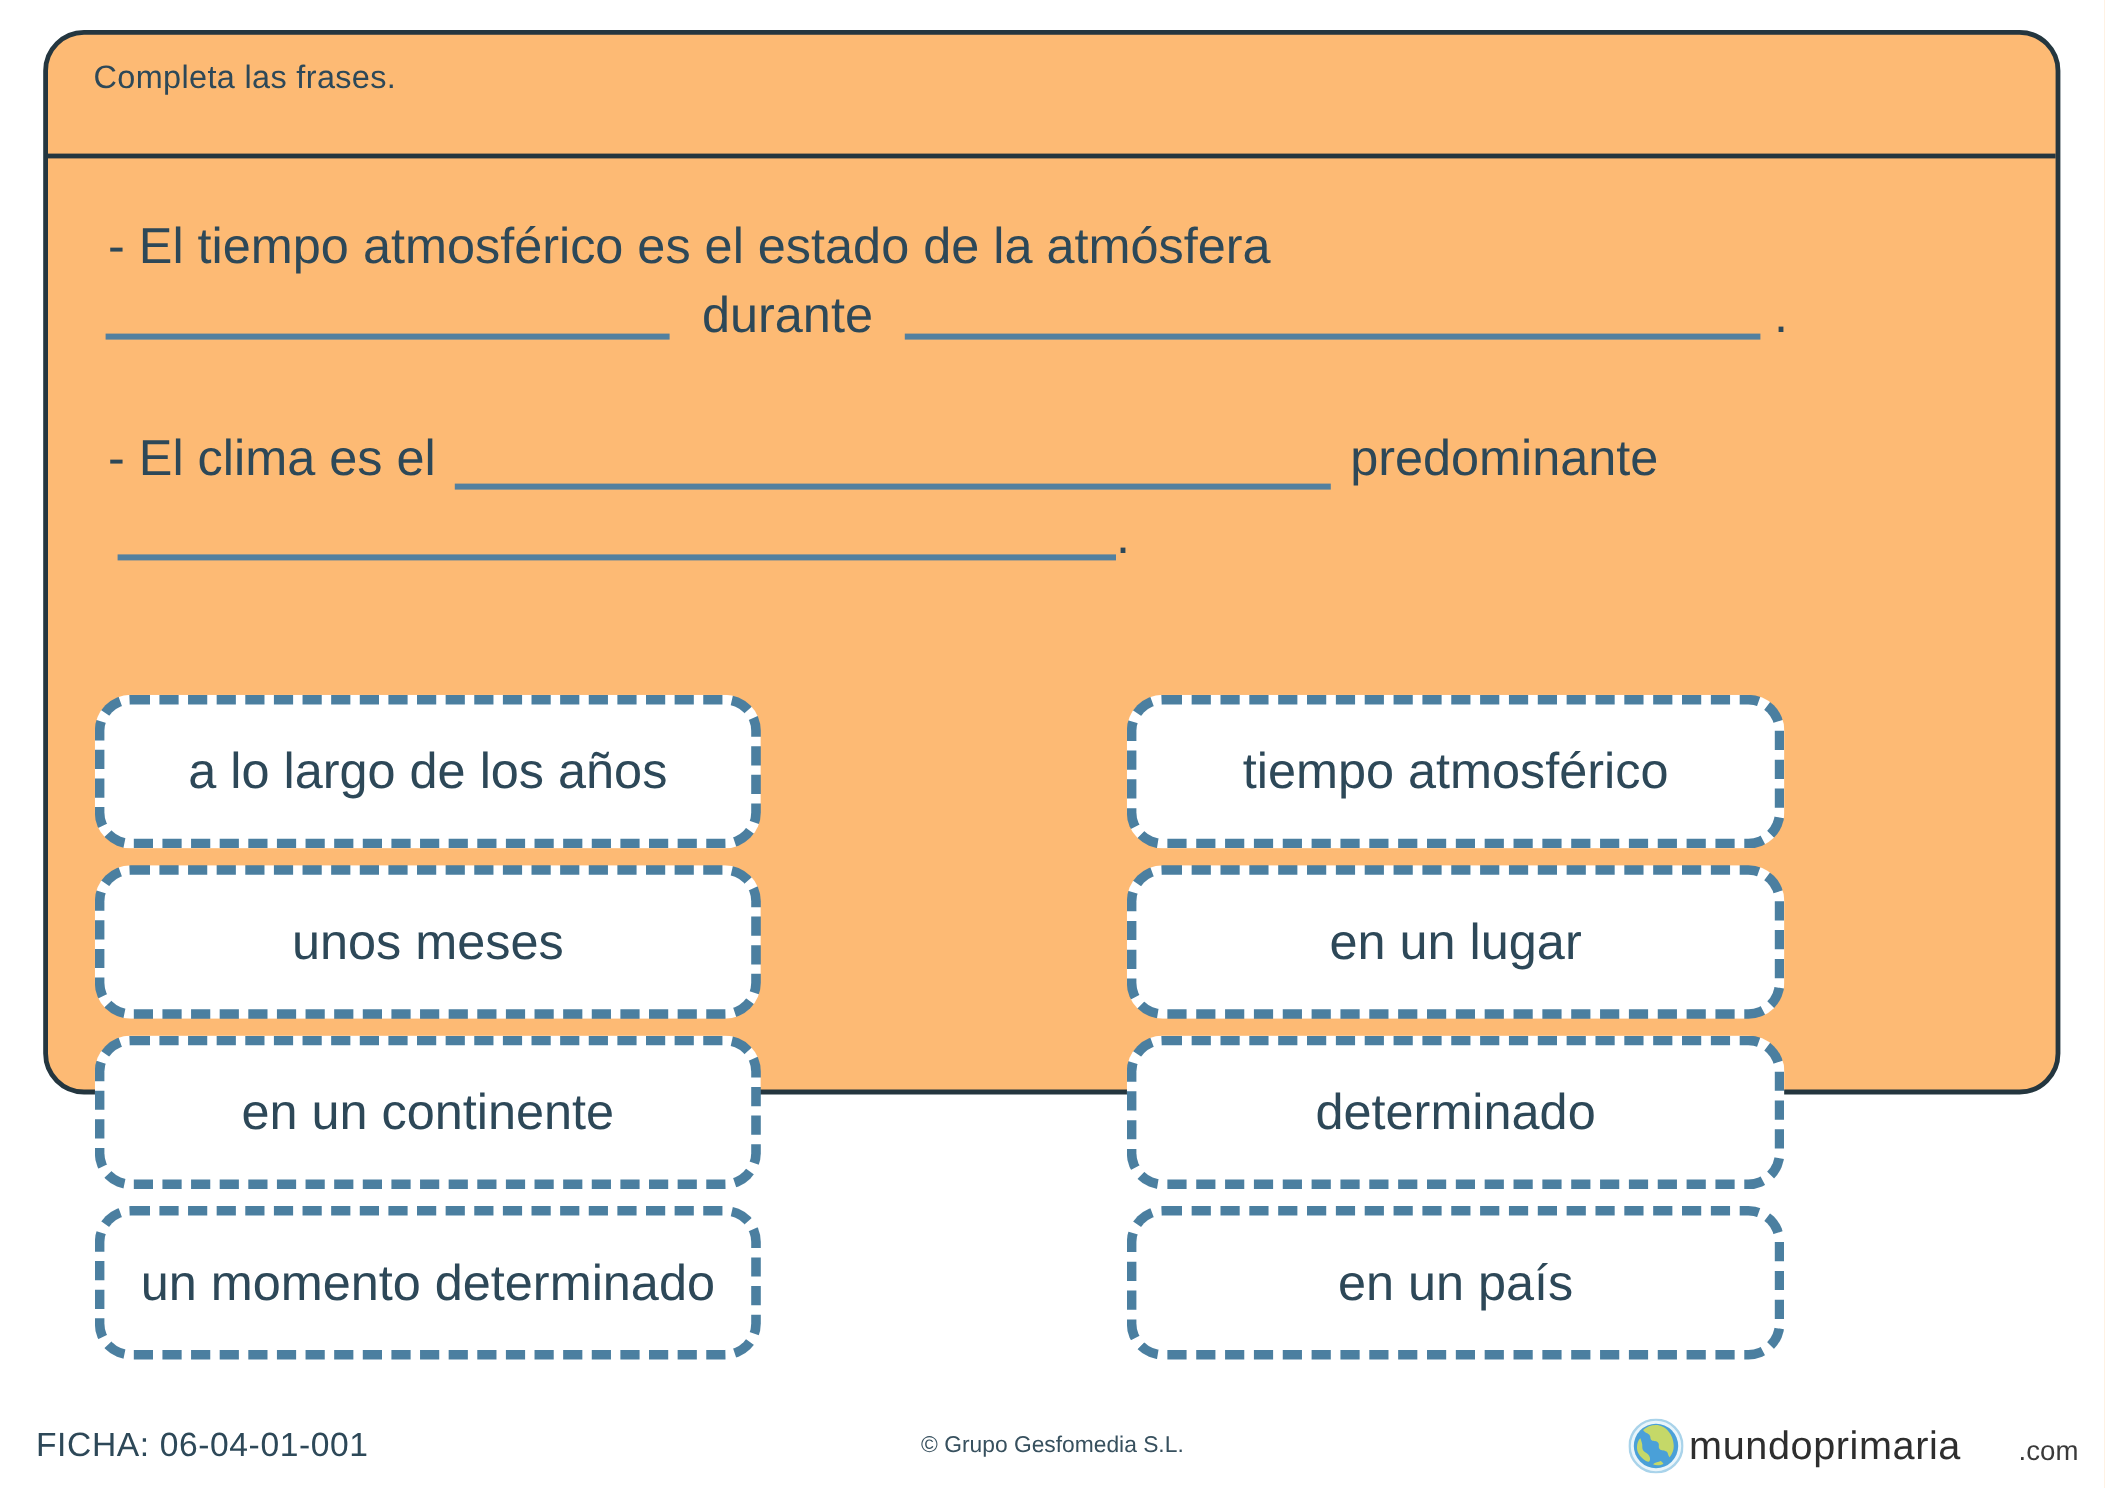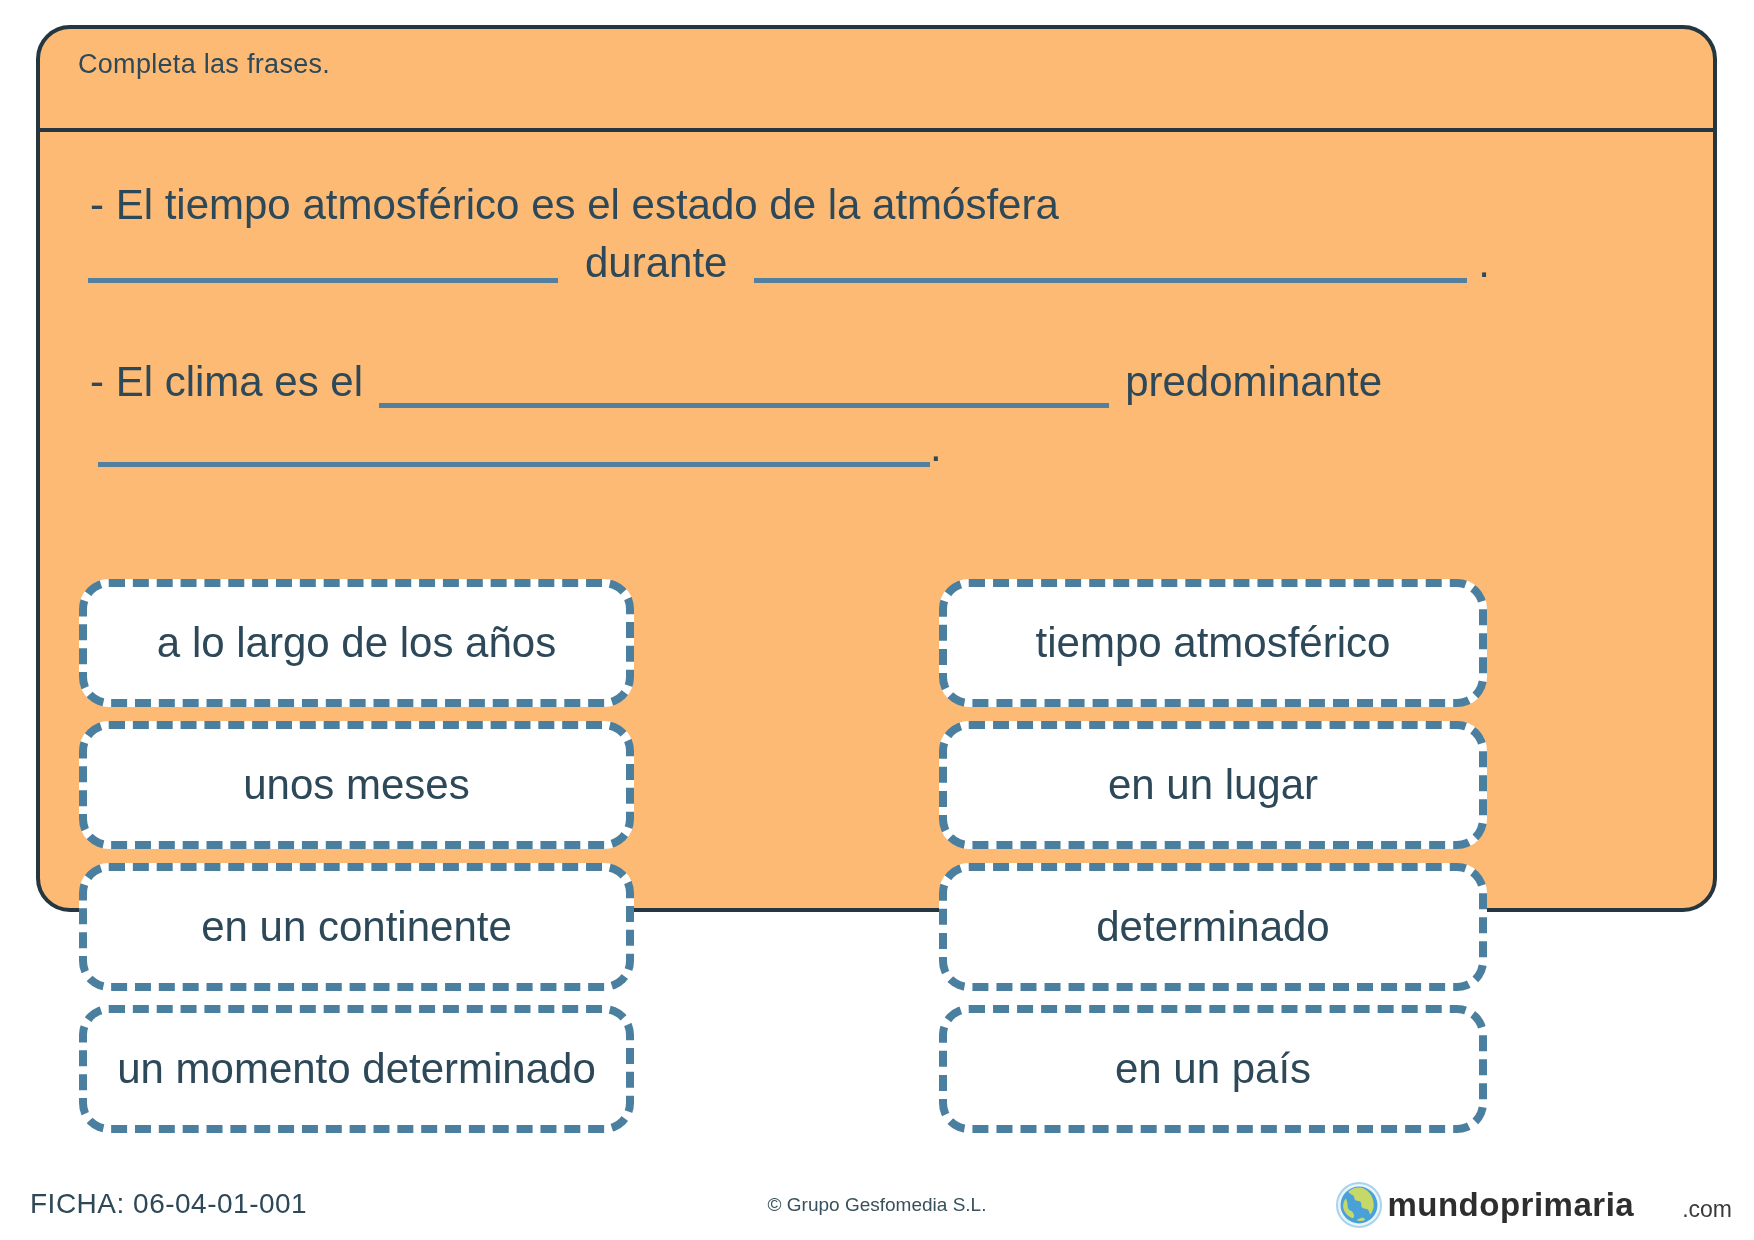--- a/index.html
+++ b/index.html
@@ -43,21 +43,21 @@
     border:8px dashed #4b7fa0;border-radius:30px;background:#ffffff;
     display:flex;align-items:center;justify-content:center;
     font-size:42px;color:#2d4858;white-space:nowrap;
   }
   .footer-ficha{position:absolute;left:30px;top:1188px;font-size:28px;letter-spacing:0.5px;}
   .footer-copy{position:absolute;left:0;top:1194px;width:100%;text-align:center;font-size:19px;color:#37505e;}
   .footer-brand{
     position:absolute;right:22px;top:1182px;display:flex;align-items:center;
   }
   .footer-brand .globe{width:46px;height:46px;margin-right:5px;}
-  .brand-name{font-size:33px;font-weight:bold;color:#2e2e2e;letter-spacing:0.5px;}
+  .brand-name{font-size:33px;font-weight:normal;color:#2e2e2e;letter-spacing:0.5px;}
   .brand-tld{font-size:23px;color:#3a3a3a;margin-top:8px;margin-left:48px;}
 </style>
 </head>
 <body>
 
 <div class="frame">
 
   <div class="header-band">
     <span>Completa las frases.</span>
   </div>

